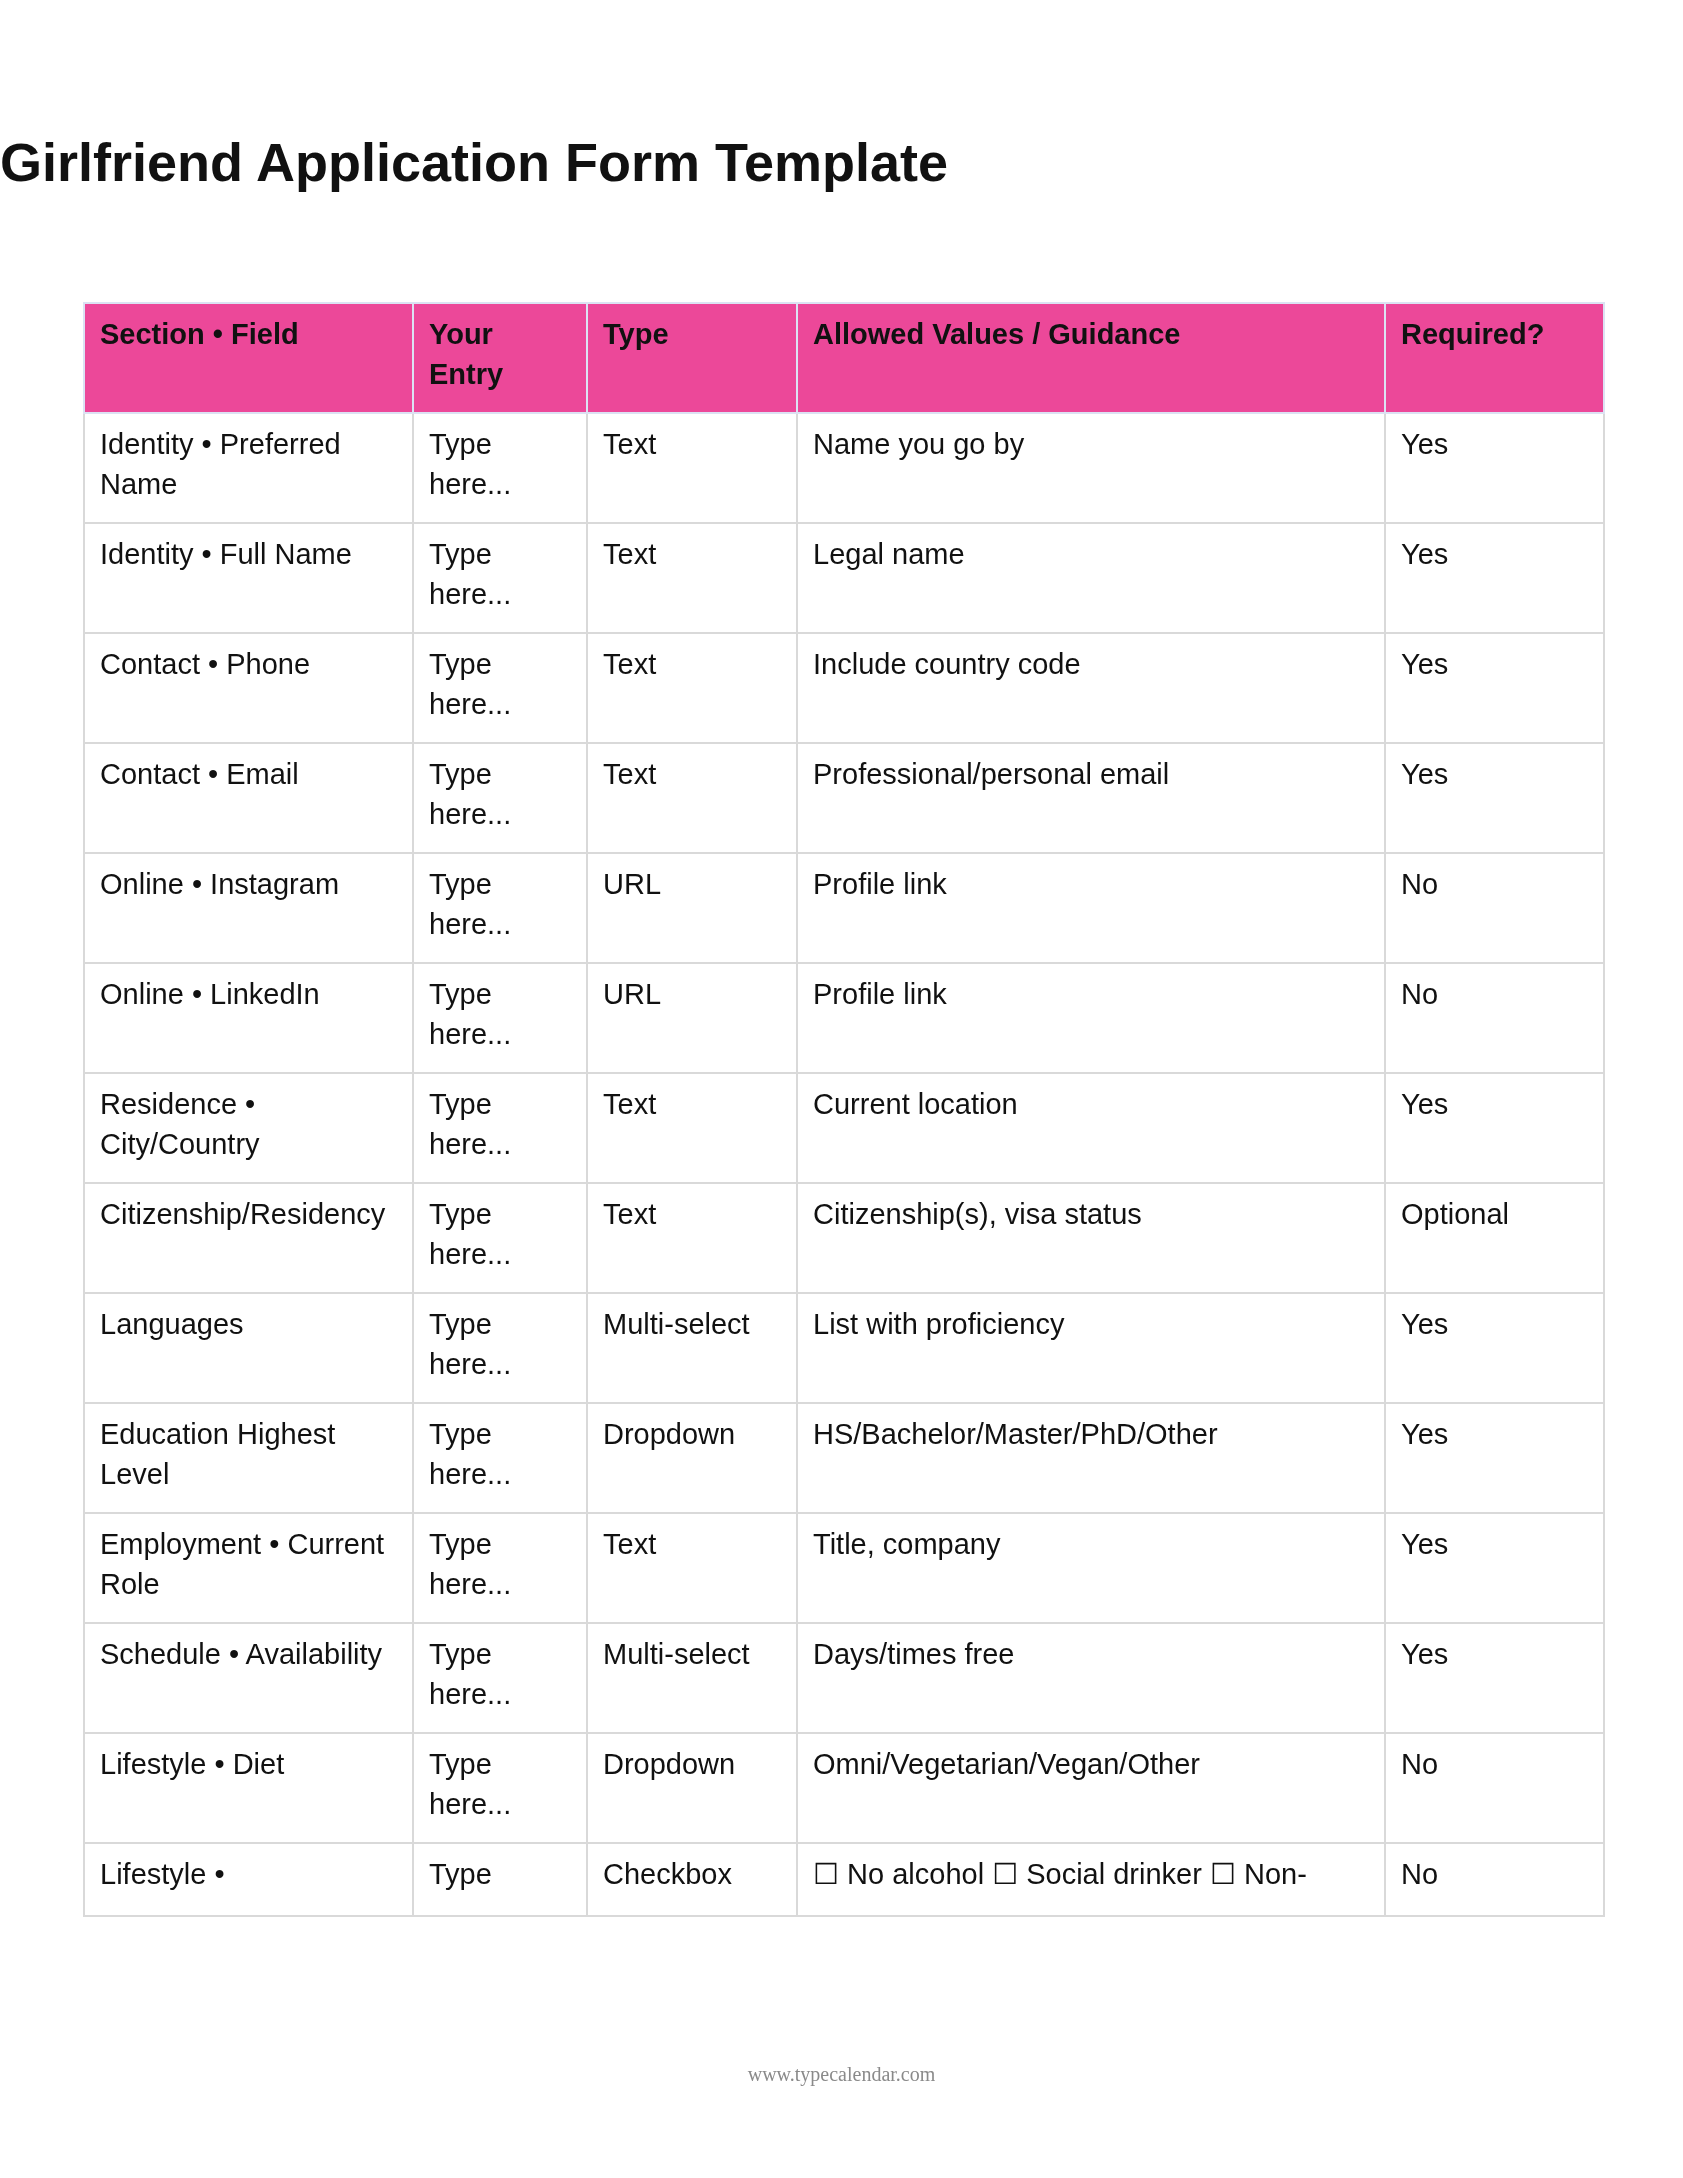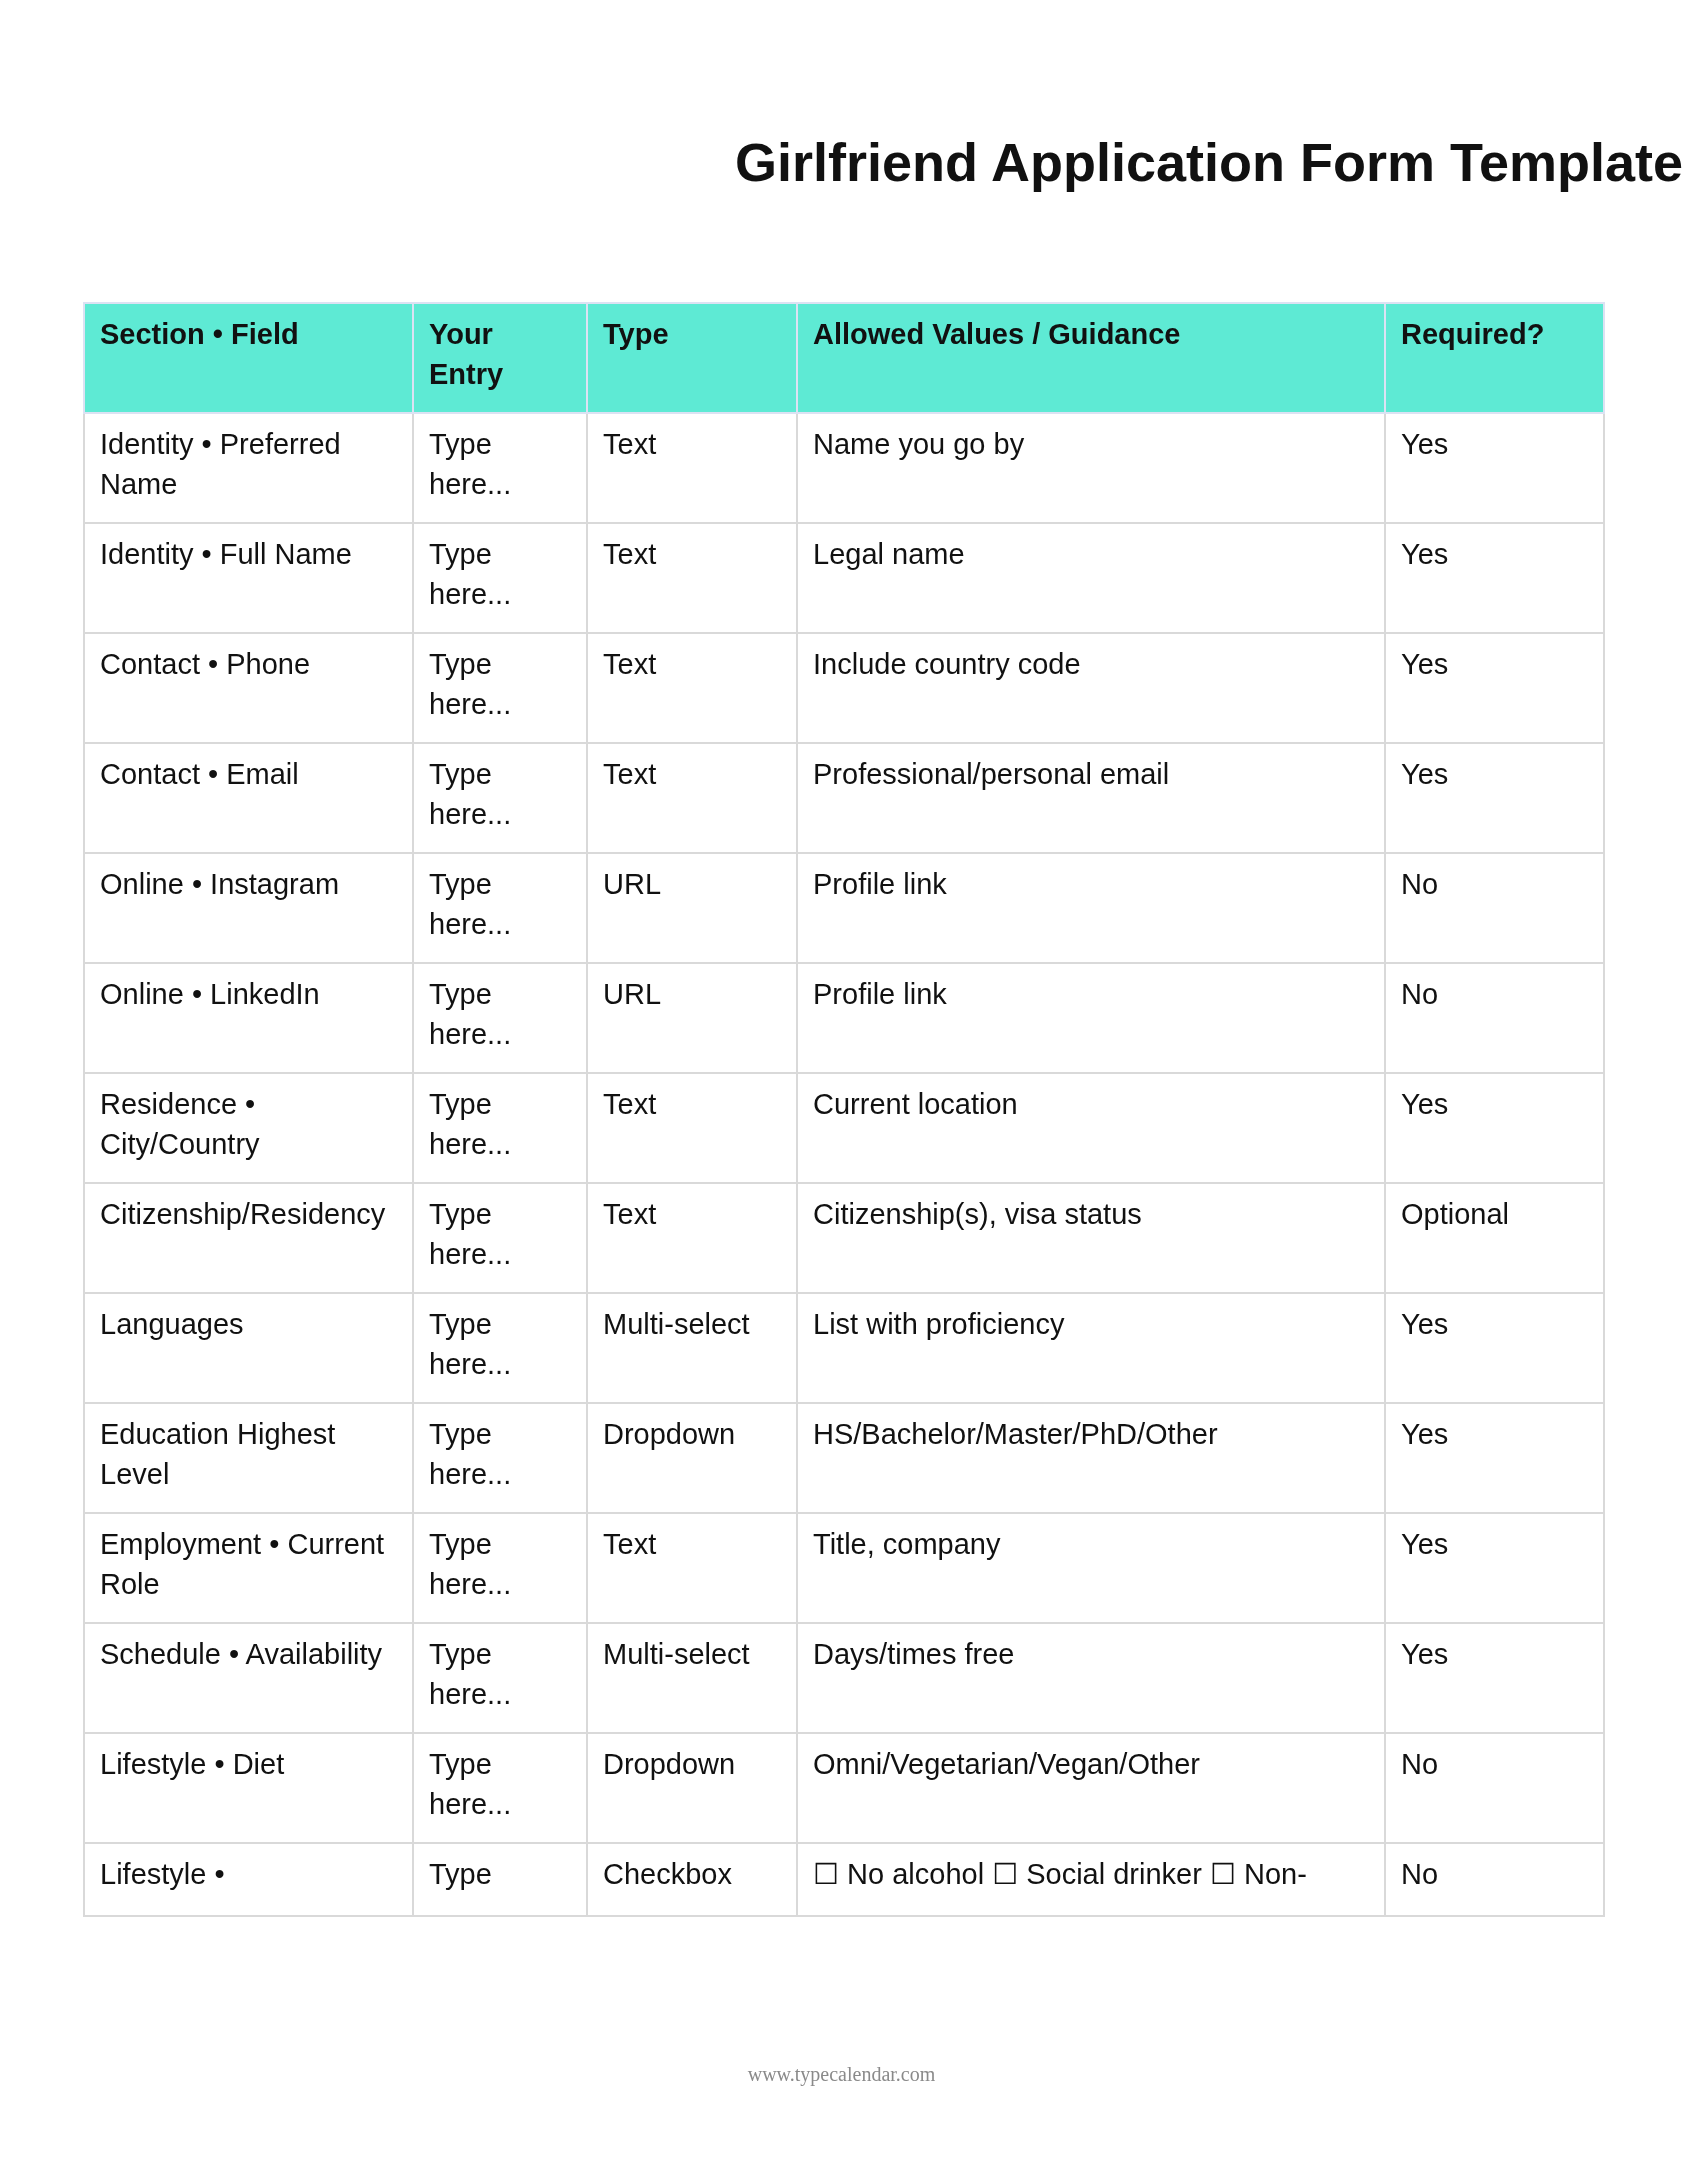--- a/index.html
+++ b/index.html
@@ -1,20 +1,20 @@
 <!DOCTYPE html>
 <html><head>
 <meta charset="utf-8">
 <style>
   html, body { margin:0; padding:0; background:#ffffff; }
   body { width:1683px; height:2178px; position:relative; overflow:hidden; font-family:"Liberation Sans", sans-serif; color:#111; }
-  .title { position:absolute; left:0; width:1683px; top:131px; text-align:right; font-size:54px; font-weight:bold; letter-spacing:0px; }
+  .title { position:absolute; left:0; width:1683px; top:131px; text-align:left; font-size:54px; font-weight:bold; letter-spacing:0px; }
   table { position:absolute; left:83px; top:302px; width:1520px; border-collapse:collapse; table-layout:fixed; }
   th, td { vertical-align:top; text-align:left; padding:10px 15px 0 15px; font-size:29px; line-height:40px; }
-  thead tr { height:110px; background:#5eead4; }
+  thead tr { height:110px; background:#ec4899; }
   th { font-weight:bold; border:2px solid #dce2f3; }
   tbody tr { height:110px; }
   td { border:2px solid #d9d9d9; font-weight:normal; }
   tbody tr.last { height:73px; }
   .footer { position:absolute; left:0; width:1683px; top:2055px; text-align:center; font-family:"Liberation Serif", serif; font-size:20px; color:#8a8a8a;margin-top:8px; }
 </style>
 </head>
 <body>
 
 <div class="title">Girlfriend Application Form Template</div>

